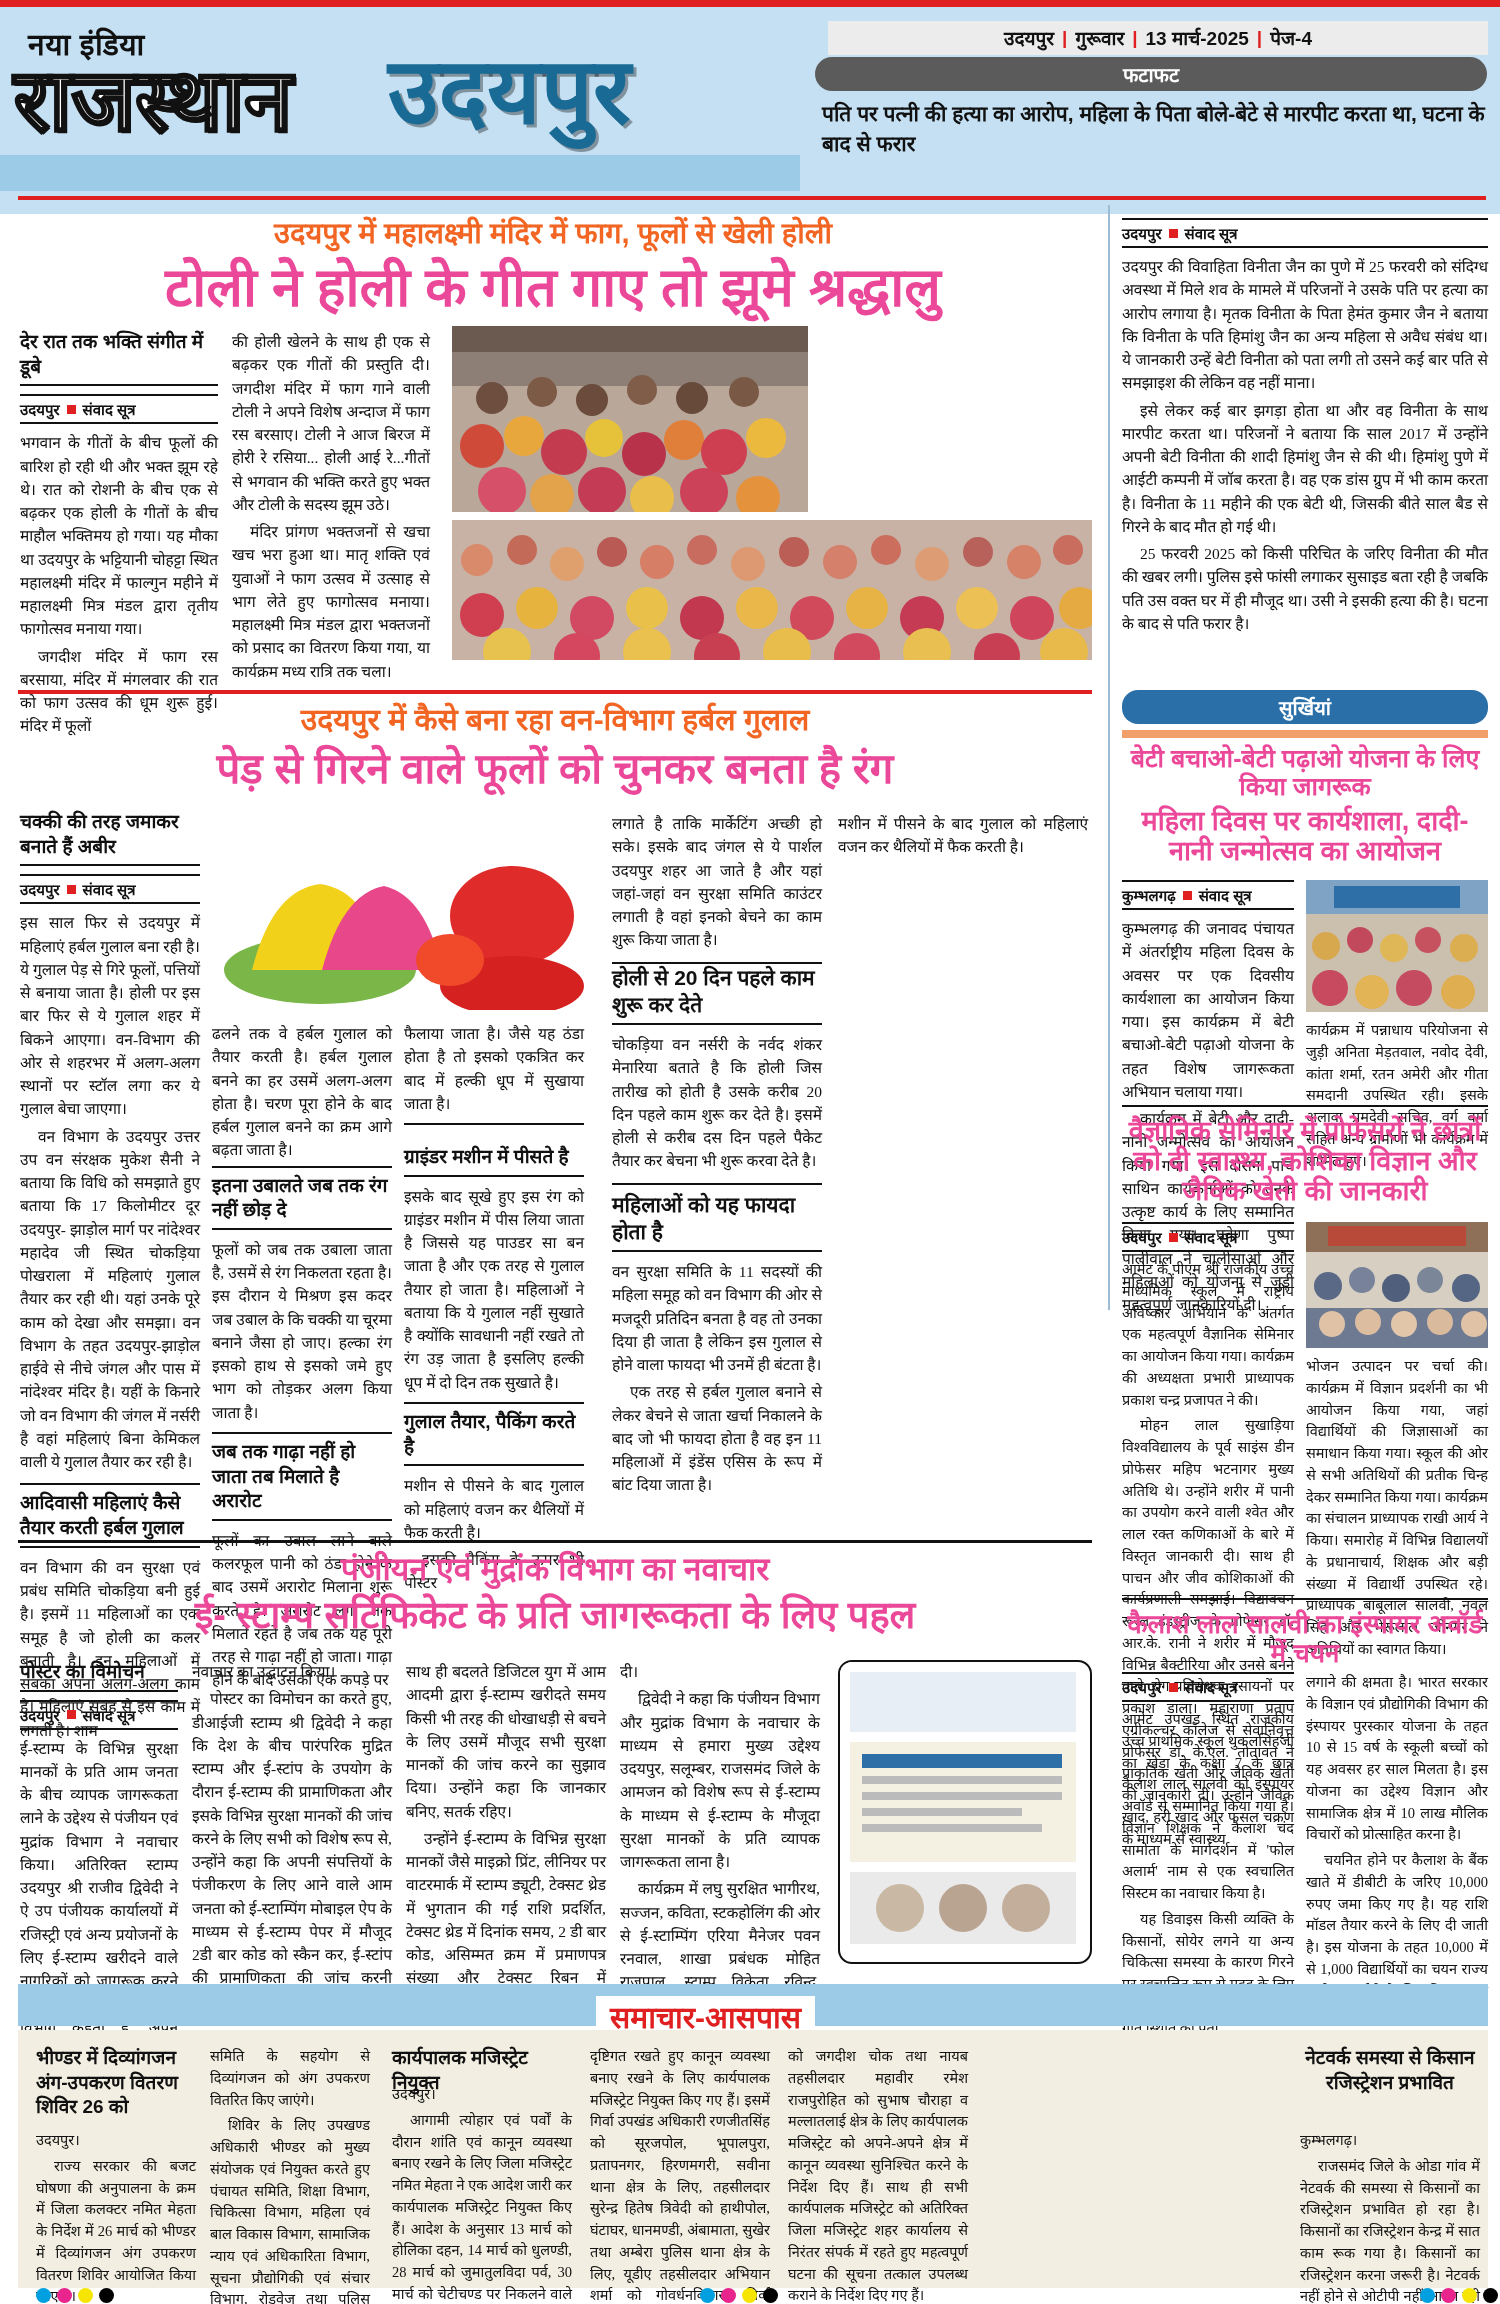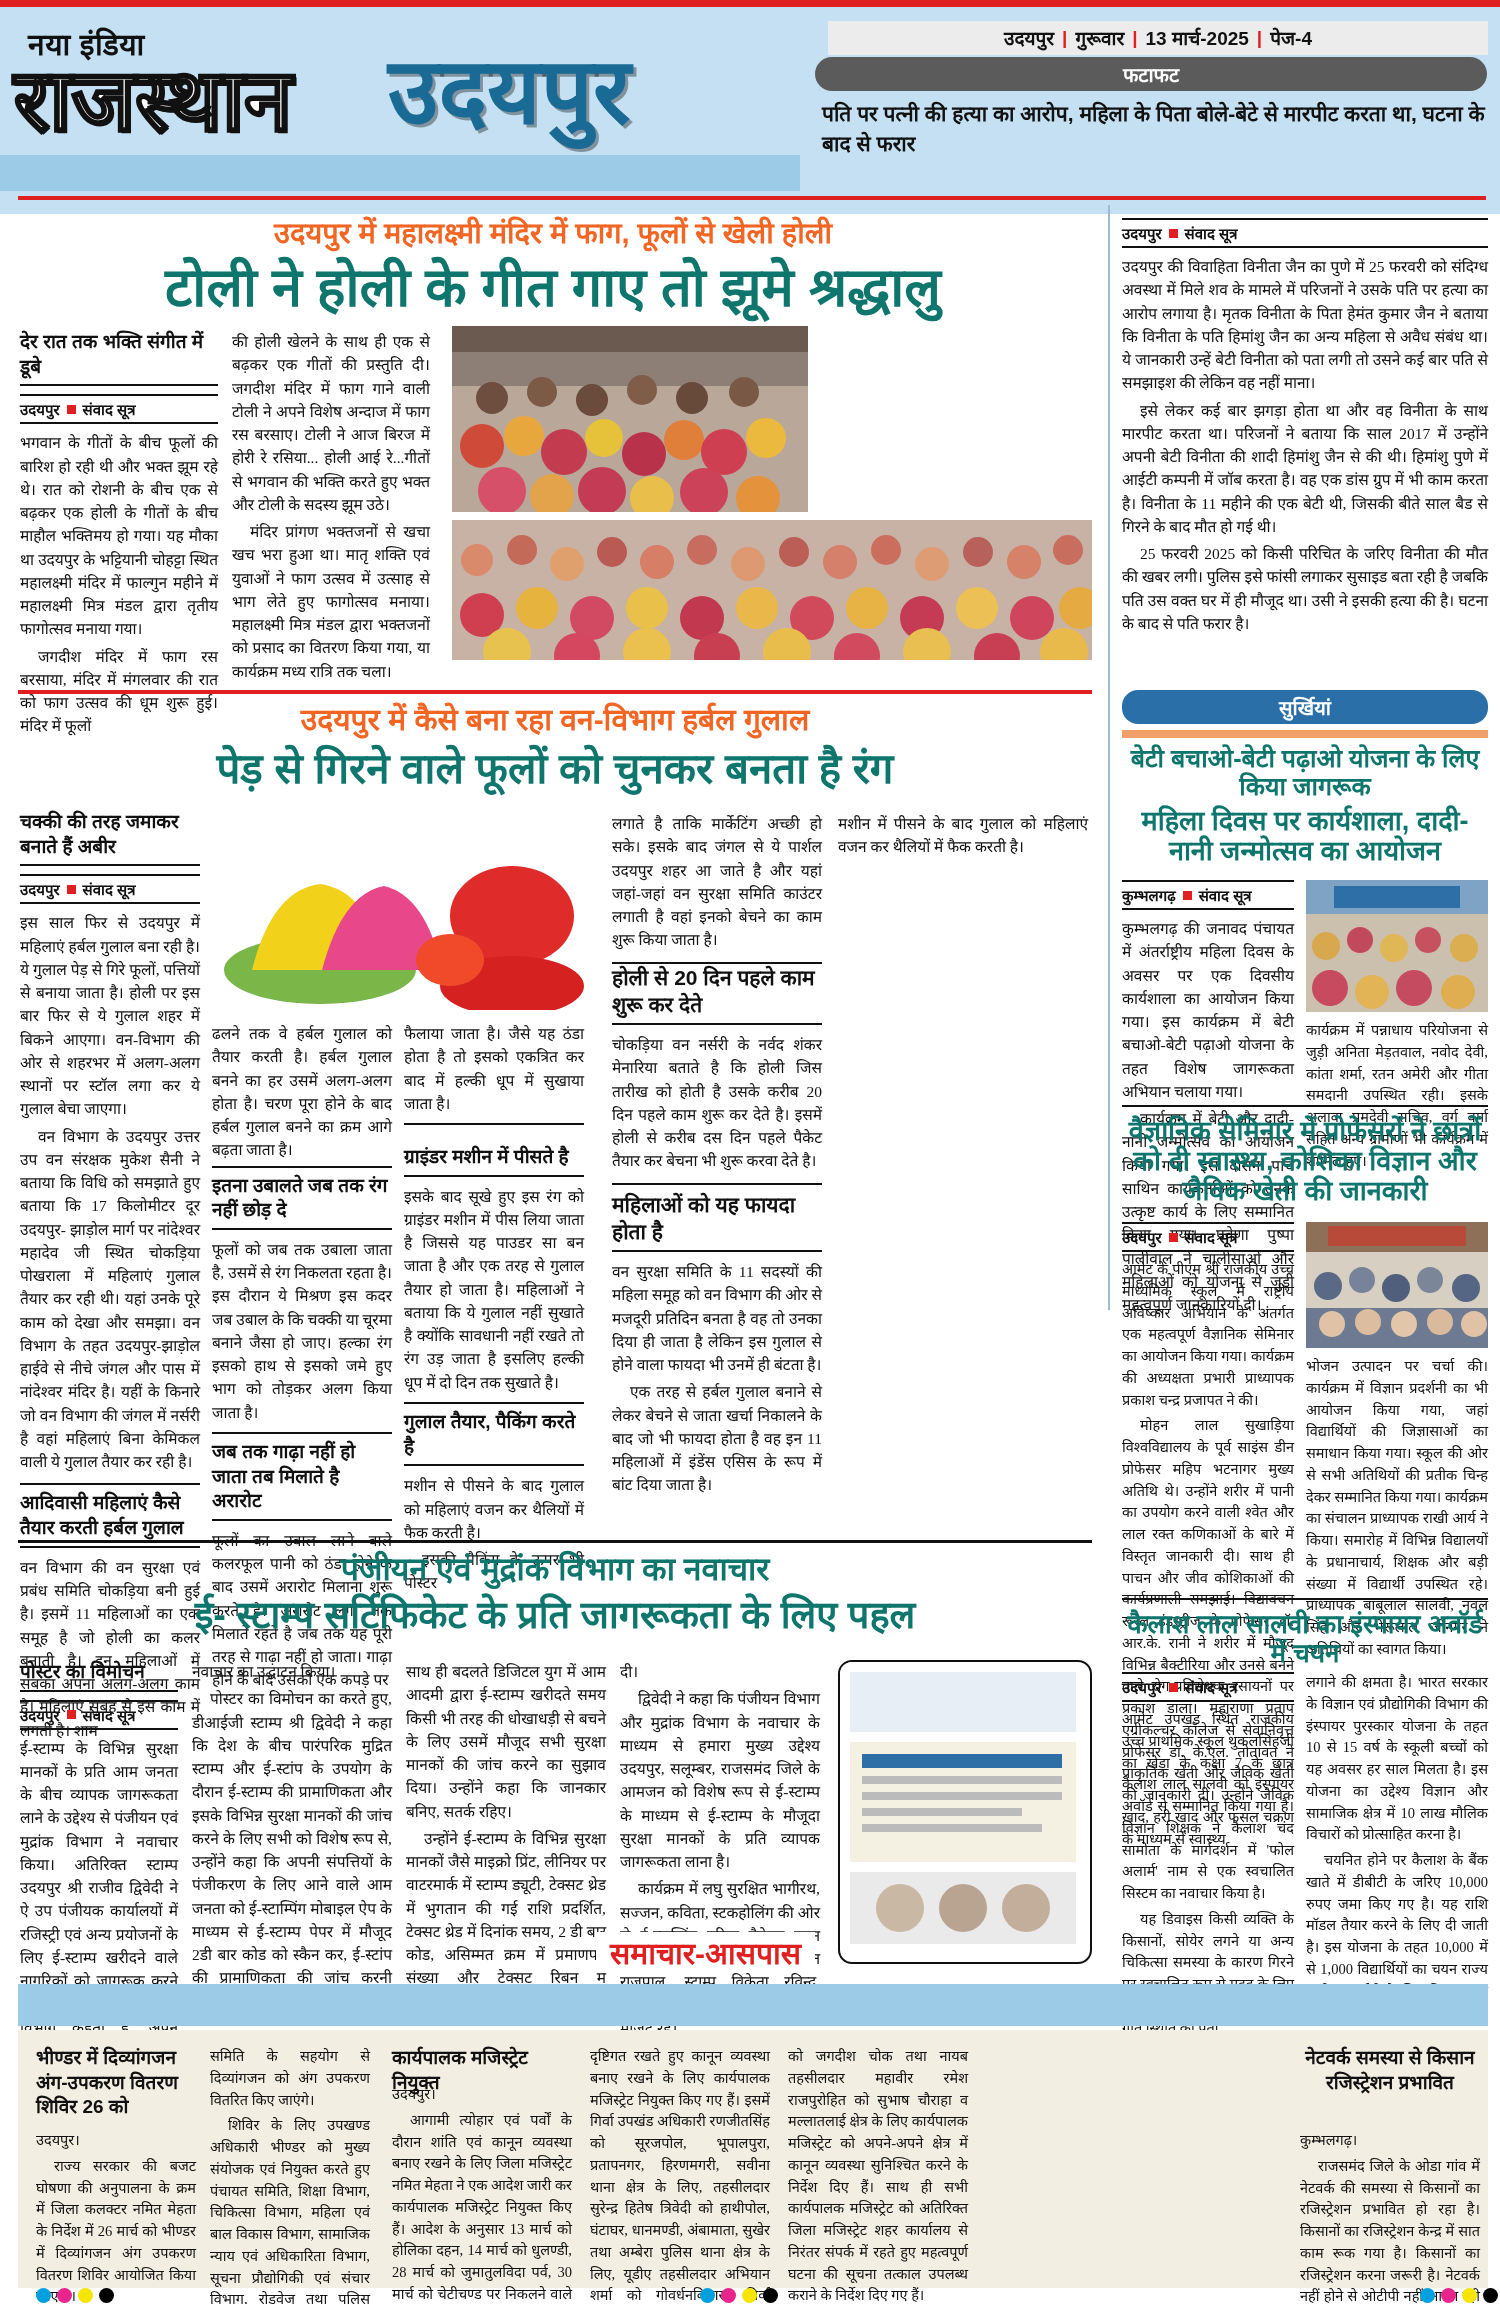--- a/index.html
+++ b/index.html
@@ -36,21 +36,21 @@
     color:#fff;font-family:"Liberation Sans","DejaVu Sans",sans-serif;font-size:20px;font-weight:700;}
   .pill-text{position:absolute;left:822px;top:92px;width:666px;
     font-family:"Liberation Sans","DejaVu Sans",sans-serif;font-size:21px;font-weight:700;
     line-height:1.42;color:#111;}
 
   .rule-red{position:absolute;left:18px;width:1468px;height:4px;background:#e02020;}
 
   
   .kicker{font-family:"Liberation Sans","DejaVu Sans",sans-serif;font-weight:700;color:#f26522;
     text-align:center;font-size:27px;}
-  .headline{font-family:"Liberation Sans","DejaVu Sans",sans-serif;font-weight:700;color:#0f766e;
+  .headline{font-family:"Liberation Sans","DejaVu Sans",sans-serif;font-weight:700;color:#ec4899;
     text-align:center;line-height:1.12;}
   .subhead{font-family:"Liberation Sans","DejaVu Sans",sans-serif;font-weight:700;color:#111;
     font-size:20px;line-height:1.3;border-bottom:2px solid #111;padding-bottom:5px;margin-bottom:8px;}
   .byline{font-family:"Liberation Sans","DejaVu Sans",sans-serif;font-weight:700;font-size:15px;
     border-top:2px solid #111;border-bottom:2px solid #111;padding:3px 0;margin-bottom:7px;
     display:flex;align-items:center;gap:7px;}
   .byline .sq{width:9px;height:9px;background:#e02020;display:inline-block;}
   .body{font-size:15.5px;line-height:1.5;text-align:justify;
     font-family:"Liberation Serif","DejaVu Serif",serif;}
   .body p{margin:0 0 4px 0;text-indent:18px;}
@@ -480,21 +480,21 @@
       <rect x="22" y="146" width="160" height="8" fill="#bbb"></rect>
       <rect x="22" y="162" width="180" height="8" fill="#bbb"></rect>
       <rect x="10" y="210" width="226" height="72" fill="#eaeaea"></rect>
       <circle cx="60" cy="246" r="24" fill="#c9b8a4"></circle>
       <circle cx="123" cy="246" r="24" fill="#b9a492"></circle>
       <circle cx="186" cy="246" r="24" fill="#c2ae9b"></circle>
     </svg>
   </div>
 
   <div class="secbar" style="left:18px;top:1984px;width:1470px;height:42px;"></div>
-  <div class="secband-title" style="left:596px;top:1932px;font-size:30px;background:#fff;padding:0 14px;">समाचार-आसपास</div>
+  <div class="secband-title" style="left:596px;top:1996px;font-size:30px;background:#fff;padding:0 14px;">समाचार-आसपास</div>
 
   <div class="beigebox" style="left:18px;top:2030px;width:1470px;height:258px;"></div>
 
   <div class="col" style="left:36px;top:2046px;width:160px;">
     <div class="subhead" style="font-size:19px;border-bottom:none;">भीण्डर में दिव्यांगजन अंग-उपकरण वितरण शिविर 26 को</div>
   </div>
   <div class="col" style="left:36px;top:2130px;width:160px;">
     <div class="body" style="font-size:14.5px;">
       <p class="first">उदयपुर।</p>
       <p>राज्य सरकार की बजट घोषणा की अनुपालना के क्रम में जिला कलक्टर नमित मेहता के निर्देश में 26 मार्च को भीण्डर में दिव्यांगजन अंग उपकरण वितरण शिविर आयोजित किया जाएगा।</p>

